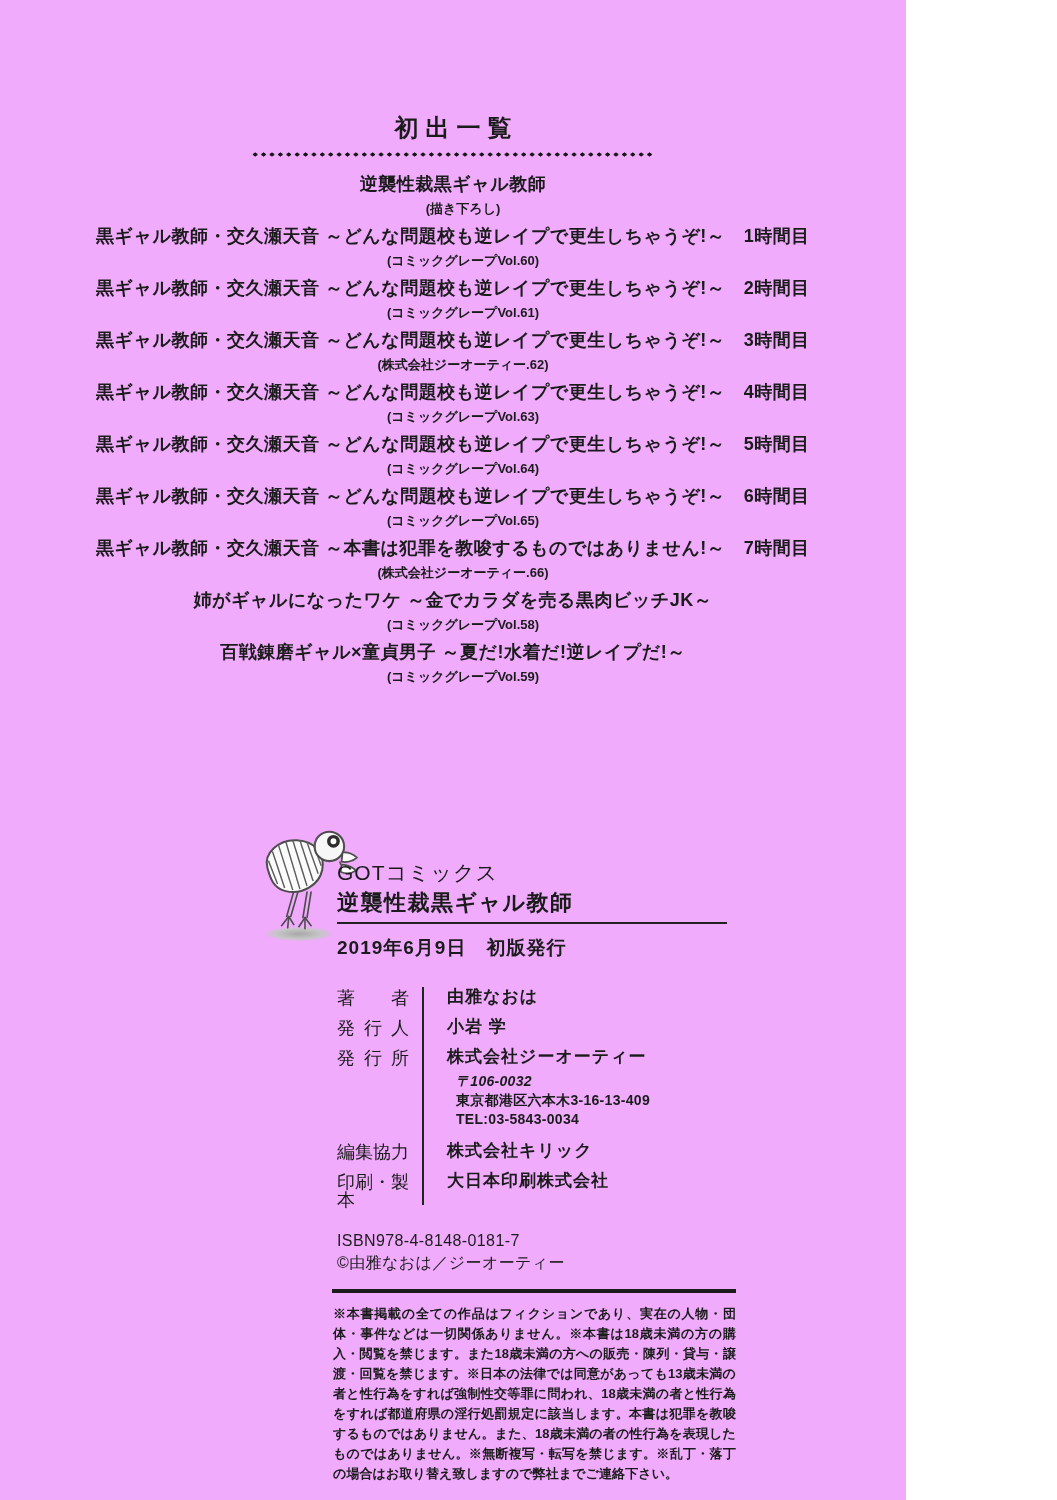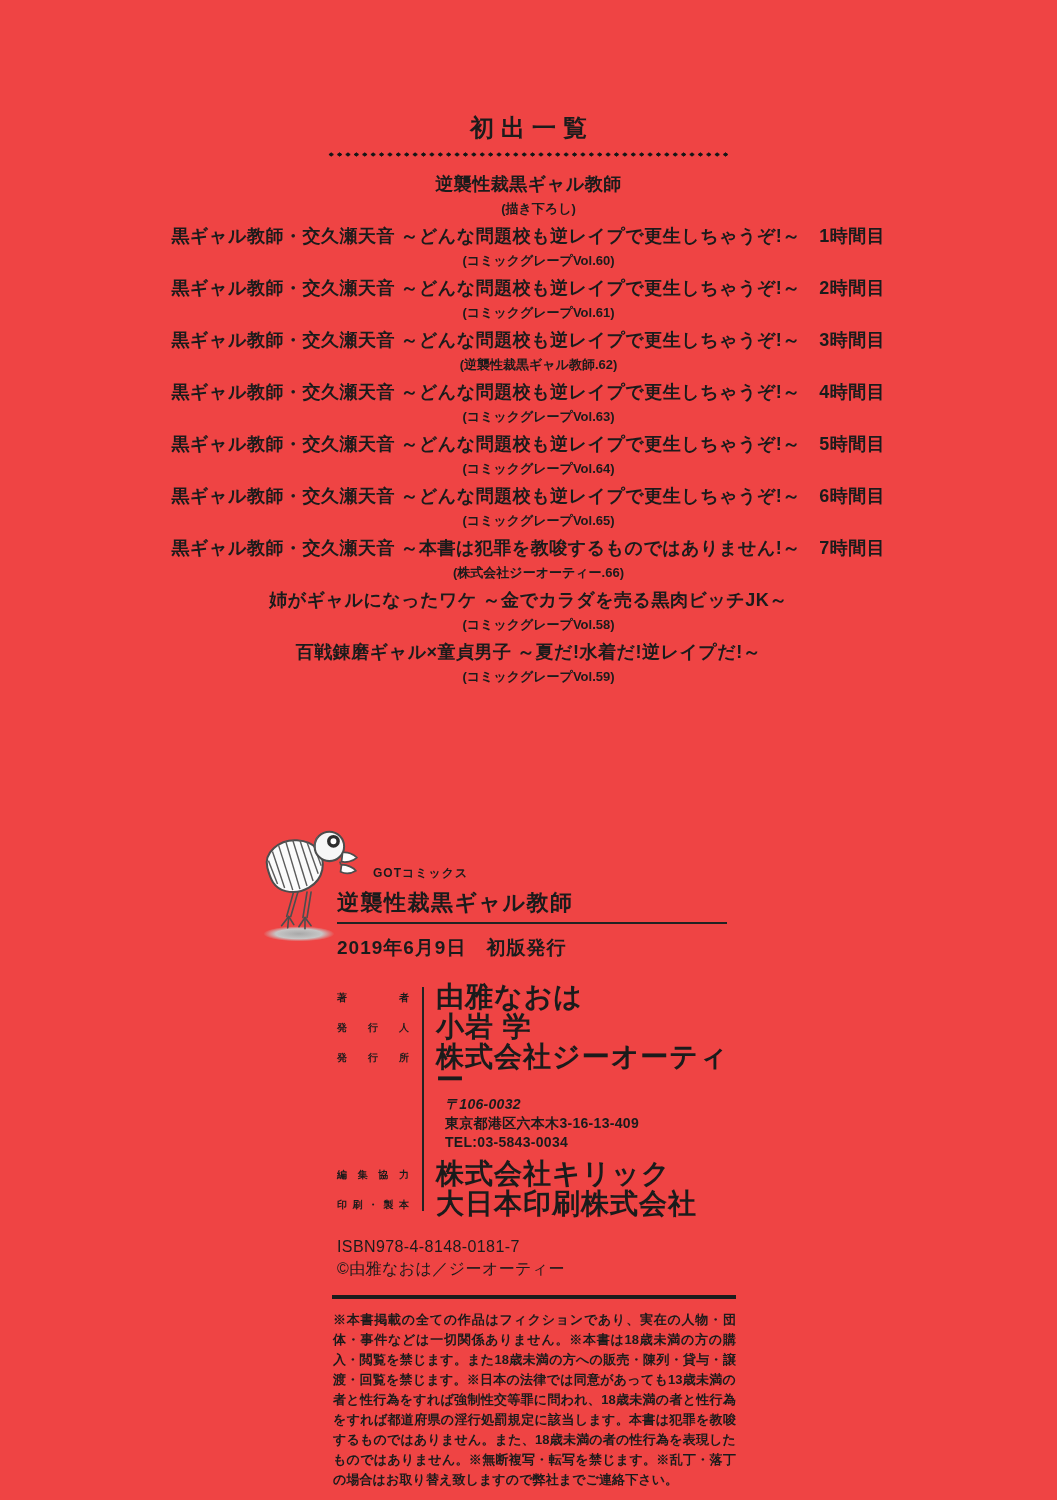--- a/index.html
+++ b/index.html
@@ -3,21 +3,21 @@
 <meta charset="utf-8">
 <style>
   * { box-sizing: border-box; }
   html, body { margin: 0; padding: 0; }
   body {
     width: 1057px; height: 1500px;
     background: #ffffff;
     font-family: "Liberation Sans", sans-serif;
     color: #1b1b1b;
   }
-  .page { position: relative; width: 1057px; height: 1500px; background: #ef4444; overflow: hidden; }
+  .page { position: relative; width: 906px; height: 1500px; background: #f0abfc; overflow: hidden; }
 
   
   .first-pub { position: absolute; top: 114px; left: 0; width: 100%; text-align: center; }
   .fp-heading {
     font-size: 24px; font-weight: 700; letter-spacing: 7px; text-indent: 7px;
     line-height: 28px; margin: 0;
   }
   .fp-dots {
     width: 404px; height: 5px; margin: 10px auto 16px auto;
     background-image: radial-gradient(circle, #161616 1.9px, rgba(0,0,0,0) 2.2px);
@@ -25,34 +25,34 @@
   }
   .fp-list { list-style: none; margin: 0; padding: 0; }
   .fp-item { margin-bottom: 9px; }
   .fp-title { font-size: 18px; font-weight: 700; letter-spacing: 0.5px; line-height: 22px; }
   .fp-source { font-size: 13px; font-weight: 700; line-height: 15px; margin-top: 6px; padding-left: 20px; }
 
   
   .mascot { position: absolute; left: 254px; top: 822px; width: 104px; height: 124px; }
 
   .colophon { position: absolute; left: 337px; top: 864px; width: 404px; }
-  .imprint { font-size: 12px; font-weight: 700; letter-spacing: 1px; line-height: 18px; margin-left: 36px; }
+  .imprint { font-size: 21px; font-weight: 400; letter-spacing: 1px; line-height: 18px; }
   .book-title { font-size: 22px; font-weight: 700; letter-spacing: 1.5px; line-height: 27px; margin-top: 7px; }
   .title-rule { width: 390px; height: 0; border: 0; border-top: 2px solid #222; margin: 6px 0 0 0; }
   .edition { font-size: 19px; font-weight: 700; letter-spacing: 1px; line-height: 23px; margin-top: 12px; }
 
   .credits { position: relative; margin-top: 26px; }
   .credits .vline { position: absolute; left: 85px; top: 2px; bottom: 4px; width: 2px; background: #222; }
   .credit-row { display: flex; align-items: flex-start; margin-bottom: 7px; }
   .credit-label {
-    width: 72px; margin-right: 27px; flex: 0 0 auto;
-    font-size: 10px; font-weight: 700; line-height: 18px; padding-top: 4px;
+    width: 72px; margin-right: 38px; flex: 0 0 auto;
+    font-size: 18px; font-weight: 400; line-height: 18px; padding-top: 4px;
     text-align: justify; text-align-last: justify;
   }
-  .credit-value { font-size: 28px; font-weight: 700; letter-spacing: 1px; line-height: 23px; }
+  .credit-value { font-size: 17px; font-weight: 700; letter-spacing: 1px; line-height: 23px; }
   .credit-sub { font-size: 14px; font-weight: 700; line-height: 16px; margin: 3px 0 0 9px; letter-spacing: 0.3px; }
   .credit-sub.first { margin-top: 5px; font-style: italic; }
   .credit-sub.last { margin-bottom: 5px; }
 
   .isbn-block { margin-top: 21px; }
   .isbn-line { font-size: 16px; font-weight: 400; letter-spacing: 0.4px; line-height: 22px; }
 
   .thick-rule { width: 404px; height: 0; border: 0; border-top: 4px solid #1c1c1c; margin: 15px 0 0 -5px; }
 
   .disclaimer {
@@ -78,21 +78,21 @@
       <li class="fp-item">
         <div class="fp-title">黒ギャル教師・交久瀬天音 ～どんな問題校も逆レイプで更生しちゃうぞ!～　1時間目</div>
         <div class="fp-source">(コミックグレープVol.60)</div>
       </li>
       <li class="fp-item">
         <div class="fp-title">黒ギャル教師・交久瀬天音 ～どんな問題校も逆レイプで更生しちゃうぞ!～　2時間目</div>
         <div class="fp-source">(コミックグレープVol.61)</div>
       </li>
       <li class="fp-item">
         <div class="fp-title">黒ギャル教師・交久瀬天音 ～どんな問題校も逆レイプで更生しちゃうぞ!～　3時間目</div>
-        <div class="fp-source">(逆襲性裁黒ギャル教師.62)</div>
+        <div class="fp-source">(株式会社ジーオーティー.62)</div>
       </li>
       <li class="fp-item">
         <div class="fp-title">黒ギャル教師・交久瀬天音 ～どんな問題校も逆レイプで更生しちゃうぞ!～　4時間目</div>
         <div class="fp-source">(コミックグレープVol.63)</div>
       </li>
       <li class="fp-item">
         <div class="fp-title">黒ギャル教師・交久瀬天音 ～どんな問題校も逆レイプで更生しちゃうぞ!～　5時間目</div>
         <div class="fp-source">(コミックグレープVol.64)</div>
       </li>
       <li class="fp-item">

